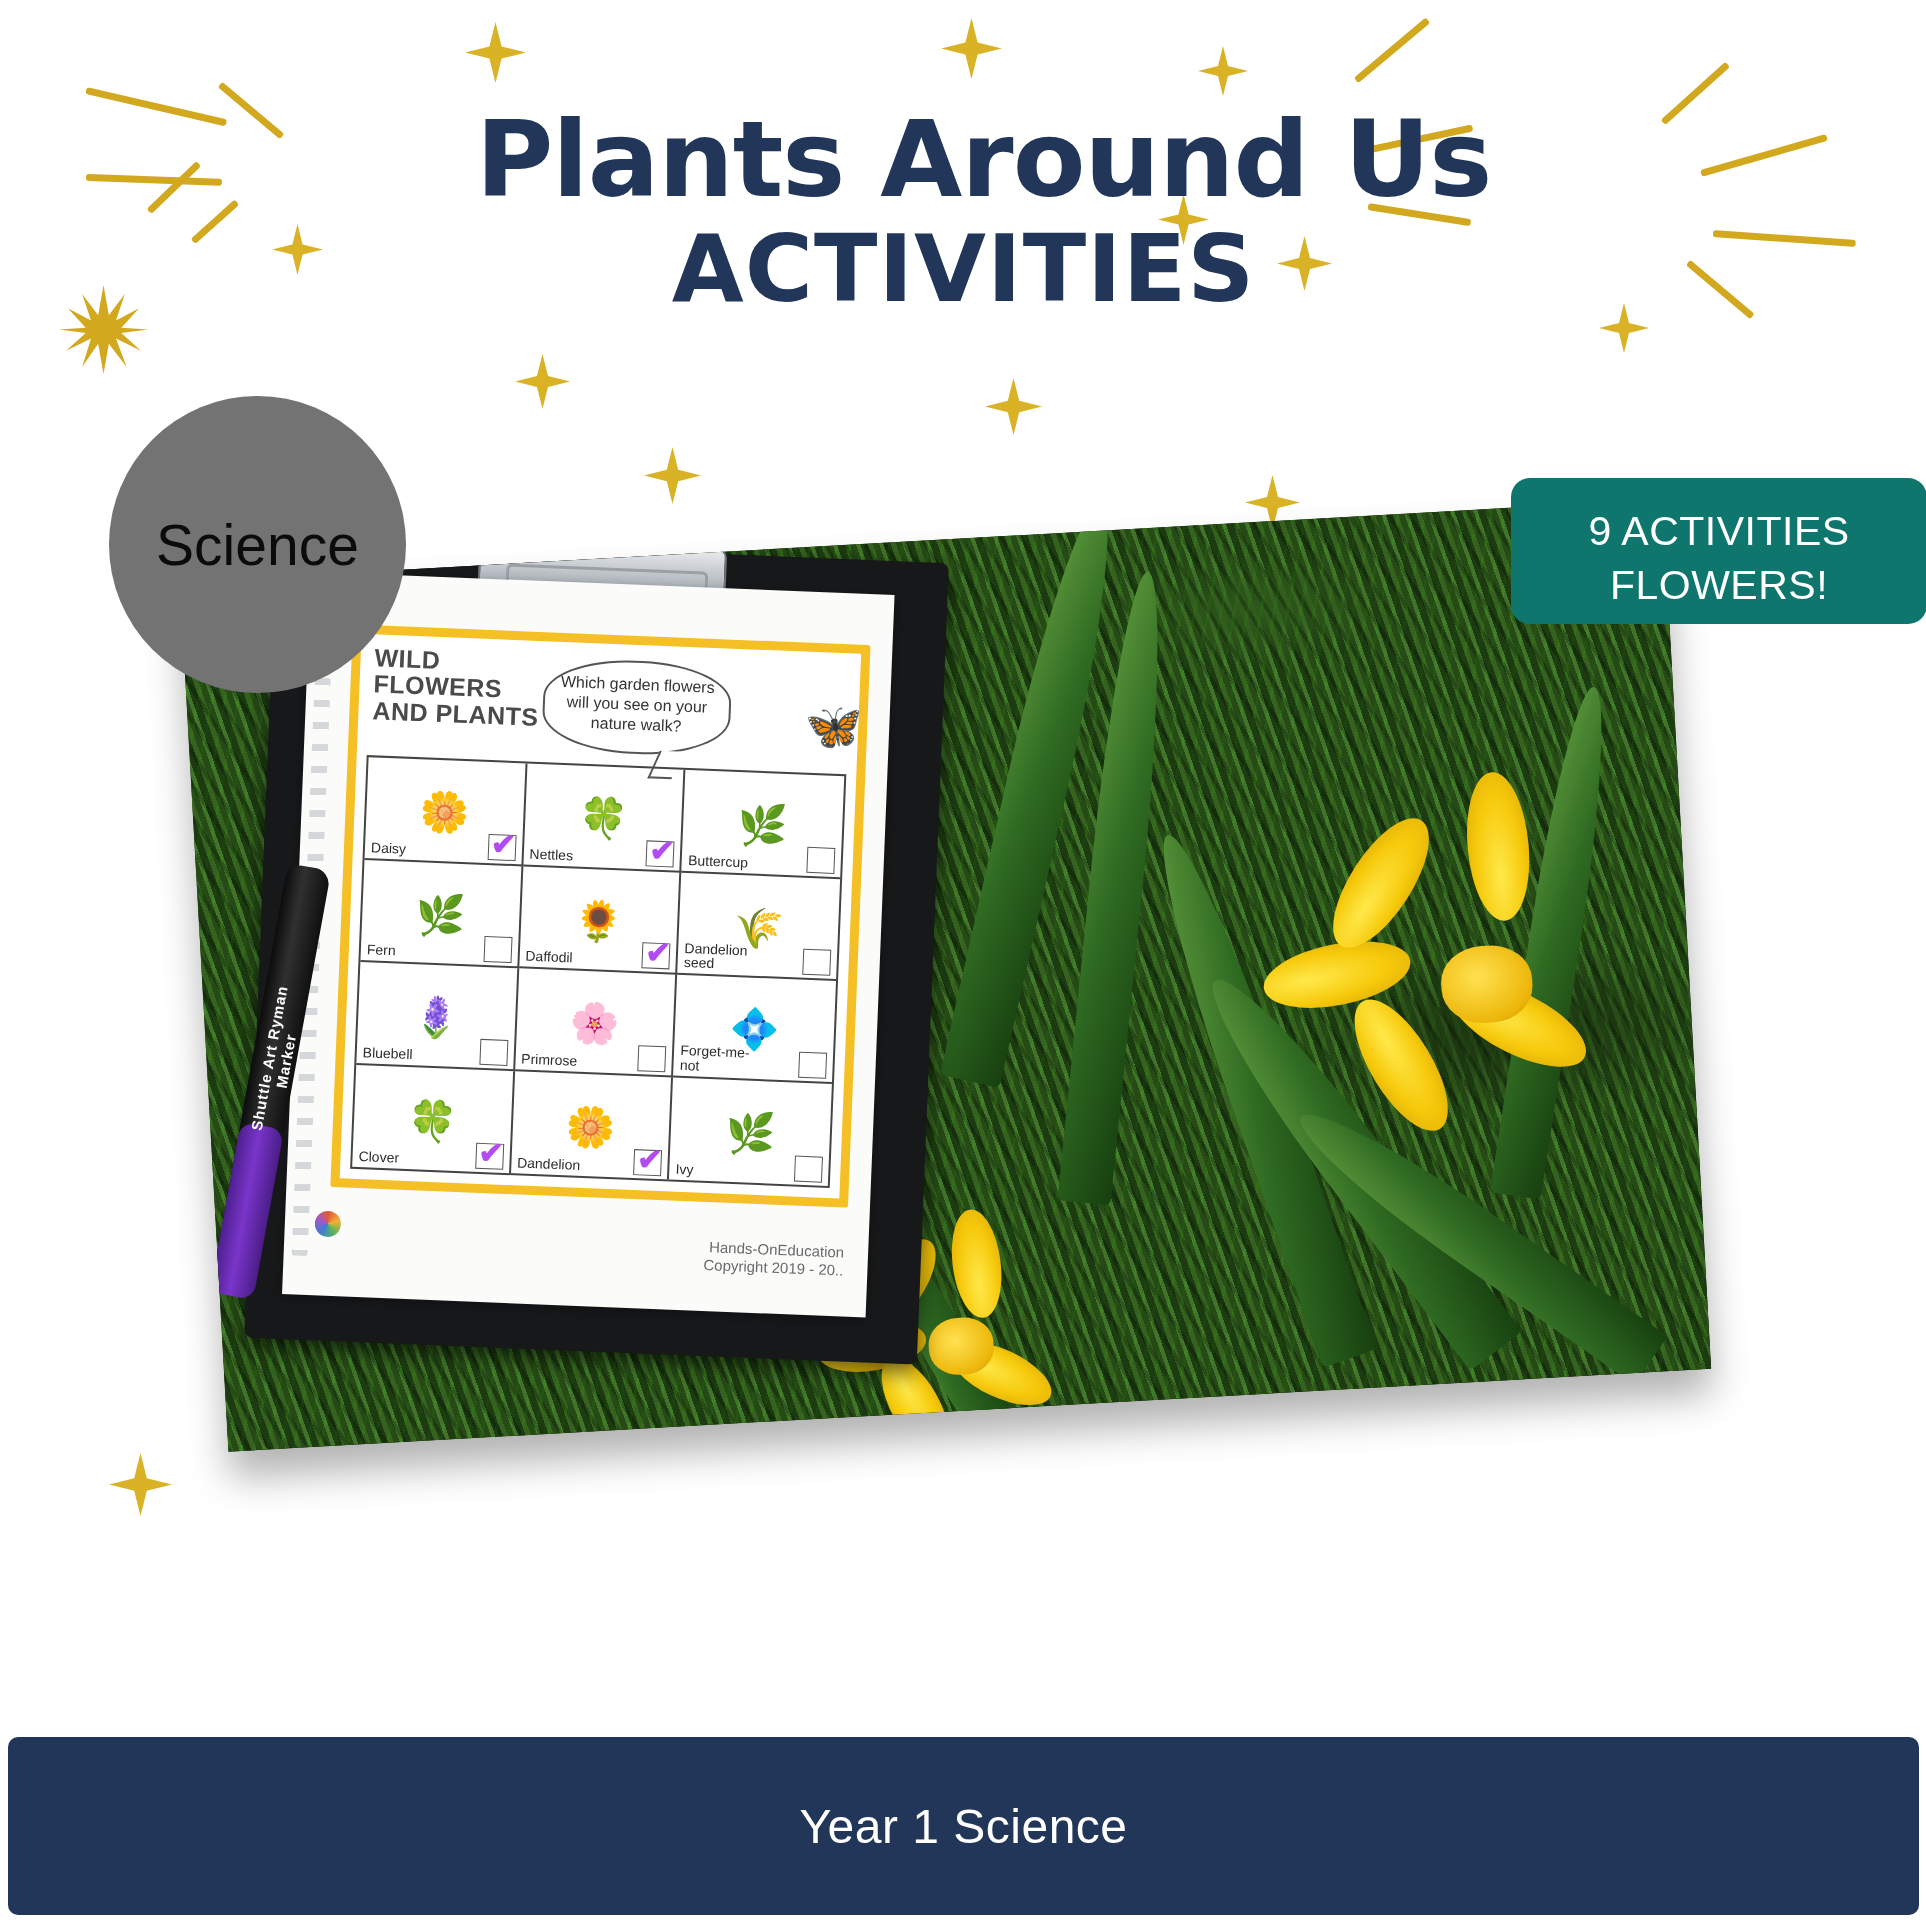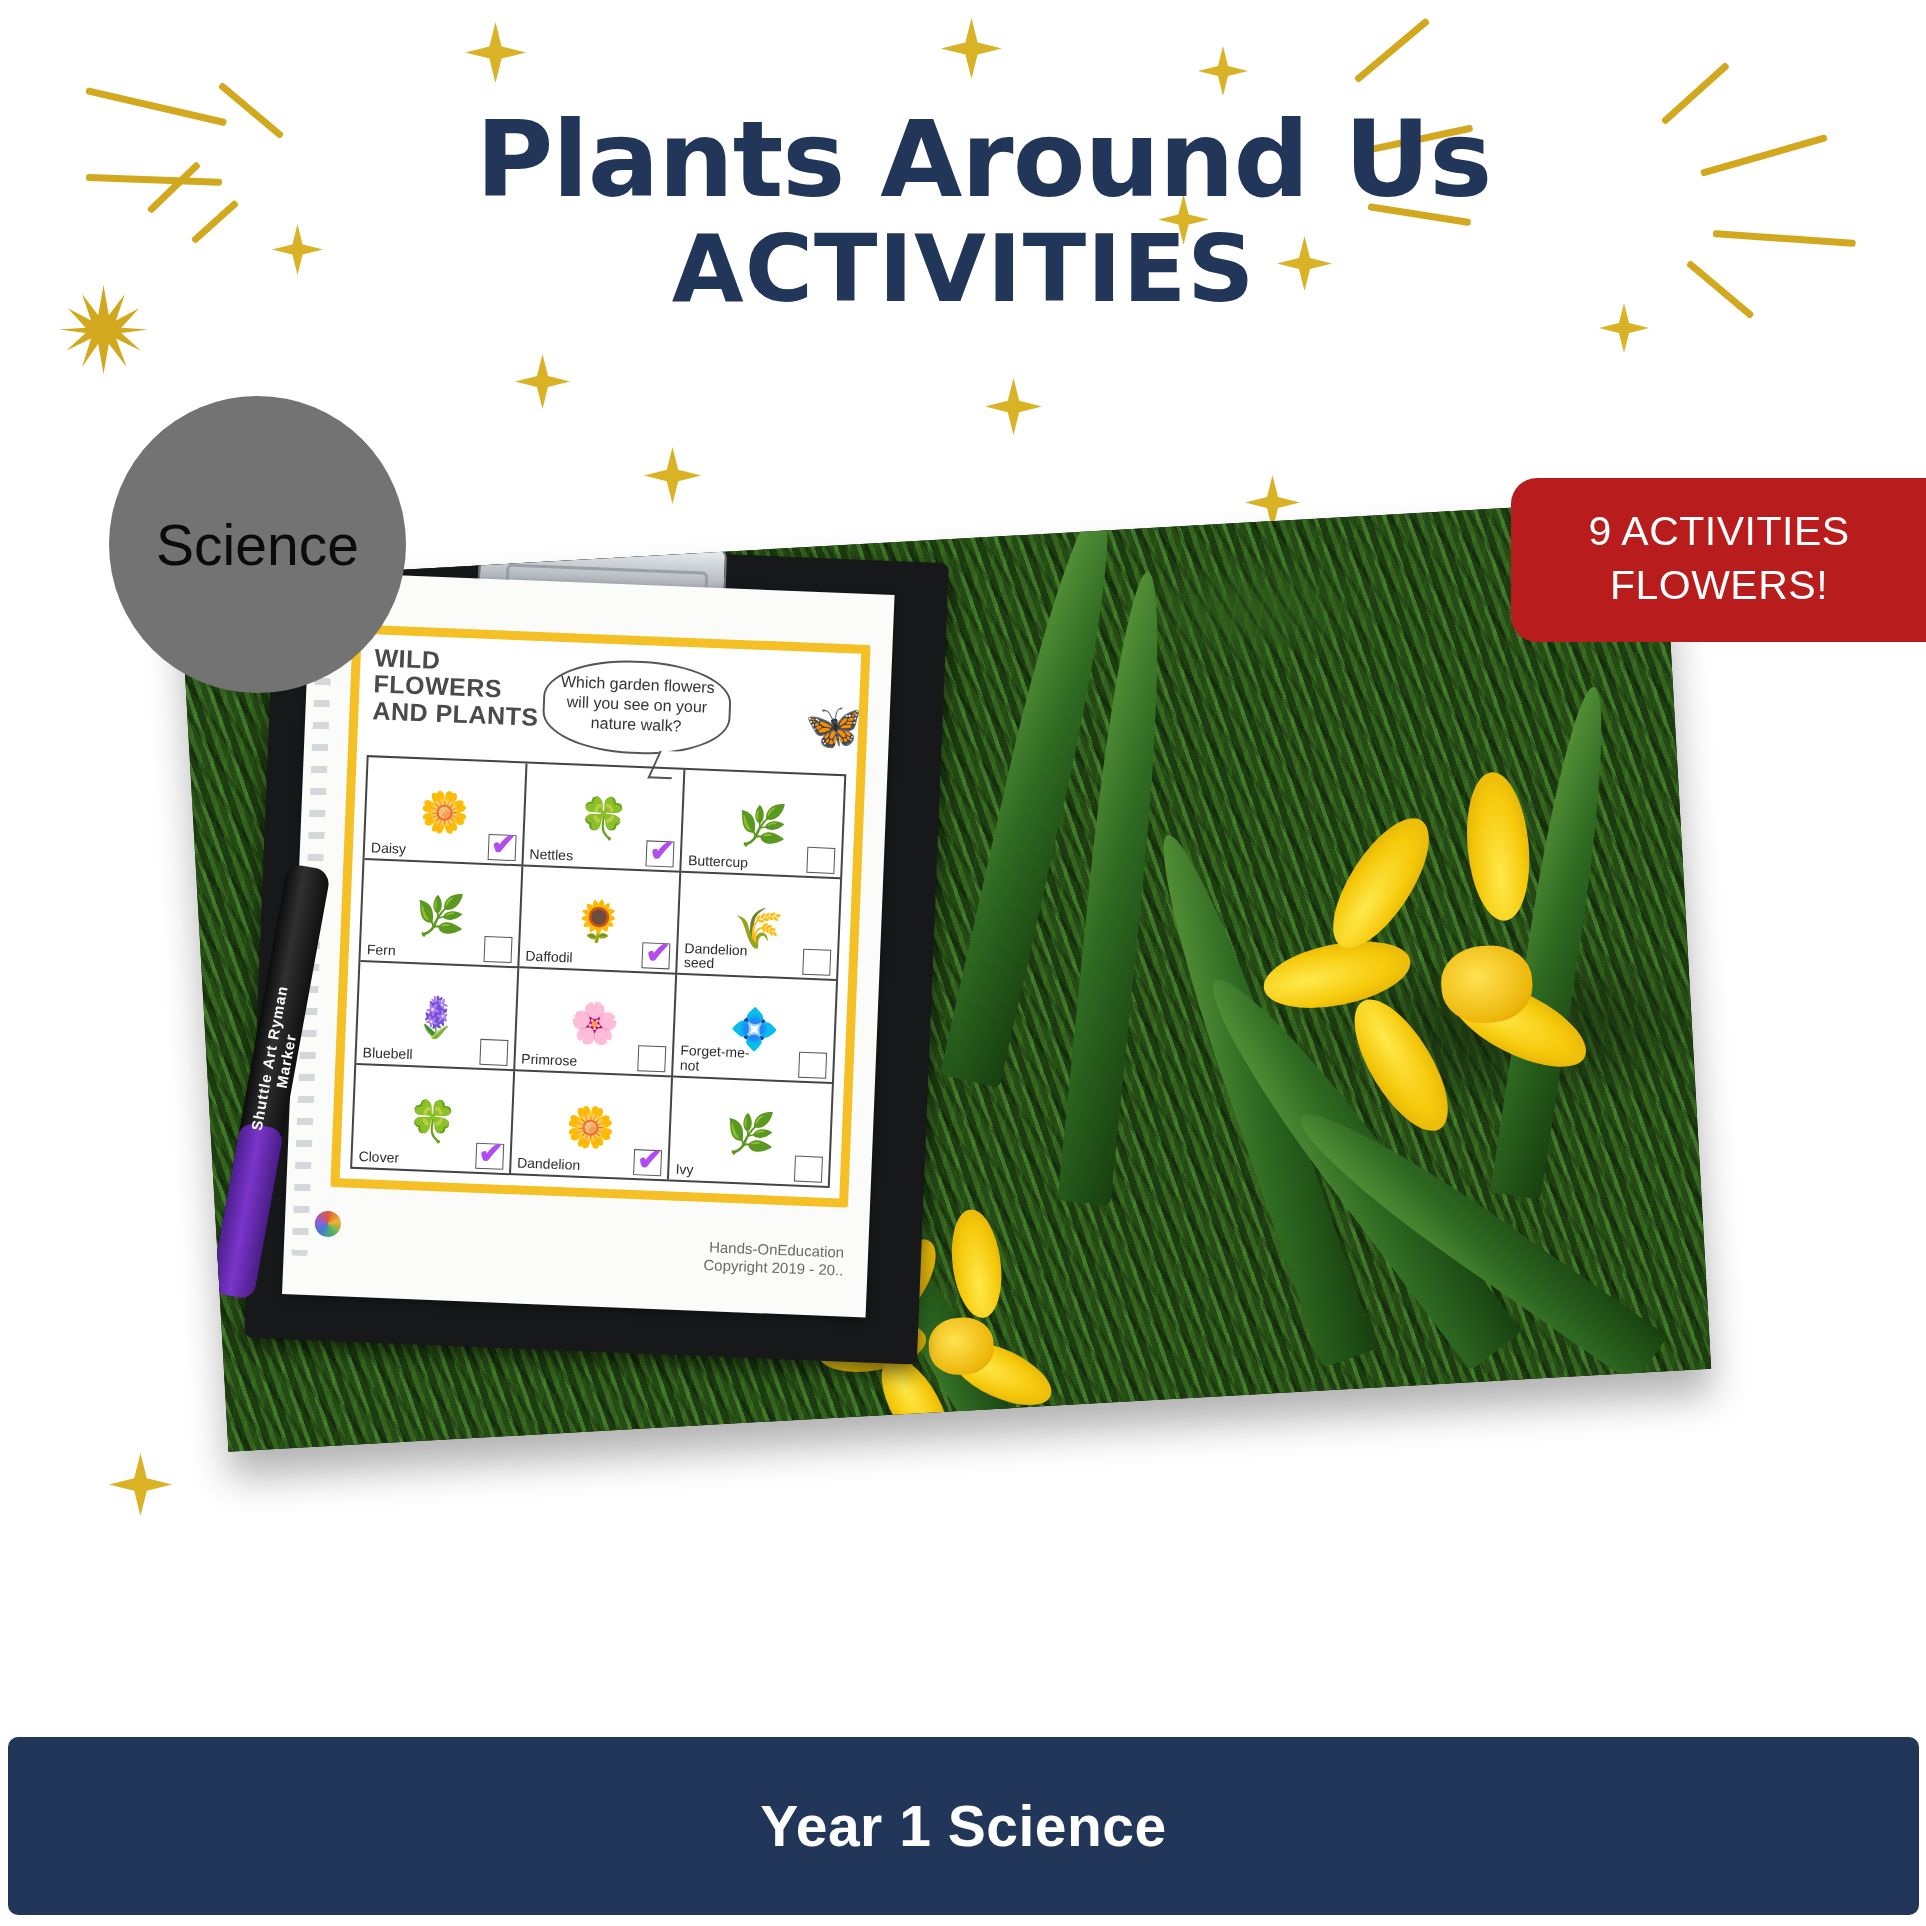--- a/index.html
+++ b/index.html
@@ -43,27 +43,28 @@
     display:flex; align-items:center; justify-content:center;
   }
   .subject-bubble span {
     font-size:57px; color:#0b0b0b; font-weight:400;
     font-family:"Liberation Sans", sans-serif;
   }
 
   
   .activities-badge {
     position:absolute; right:0px; top:478px;
-    width:416px; padding:26px 34px 30px 34px;
-    background:#b91c1c; color:#fff;
+    width:416px; padding:26px 34px 12px 34px;
+    background:#0f766e; color:#fff;
     border-top-left-radius:26px; border-bottom-left-radius:26px;
     border-top-right-radius:0; border-bottom-right-radius:0;
     text-align:center; z-index:9;
     font-size:41px; line-height:1.32; letter-spacing:0.5px;
     font-family:"Liberation Sans", sans-serif;
+    border-radius:19px;
   }
 
   
   .photo-wrap {
     position:absolute; left:203px; top:540px;
     width:1485px; height:871px;
     transform:rotate(-3.2deg);
     box-shadow:0 26px 38px rgba(0,0,0,.30);
     overflow:hidden; z-index:4; background:#1d2b14;
   }
@@ -206,21 +207,21 @@
     background:linear-gradient(100deg,#5f9c3d 0%, #2f6a22 48%, #17400f 100%);
   }
 
   
   .bottom-bar{
     position:absolute; left:8px; right:8px; bottom:12px; height:178px;
     background:#22365A; border-radius:10px; z-index:10;
     display:flex; align-items:center; justify-content:center;
   }
   .bottom-bar span{
-    color:#fff; font-size:57px; font-weight:700; letter-spacing:0.5px;
+    color:#fff; font-size:48px; font-weight:400; letter-spacing:0.5px;
     font-family:"Liberation Sans", sans-serif;
   }
 </style>
 </head>
 <body>
 
 <div>
 
   <div class="ray" style="left:86px;  top:87px;  width:144px; height:7px; transform:rotate(13deg);"></div>
   <div class="ray" style="left:86px;  top:174px; width:136px; height:7px; transform:rotate(2deg);"></div>

